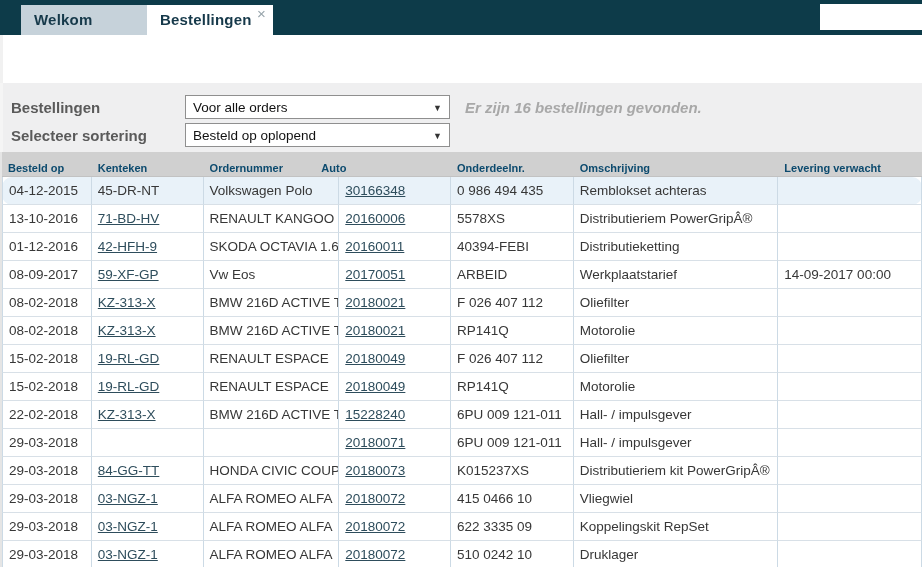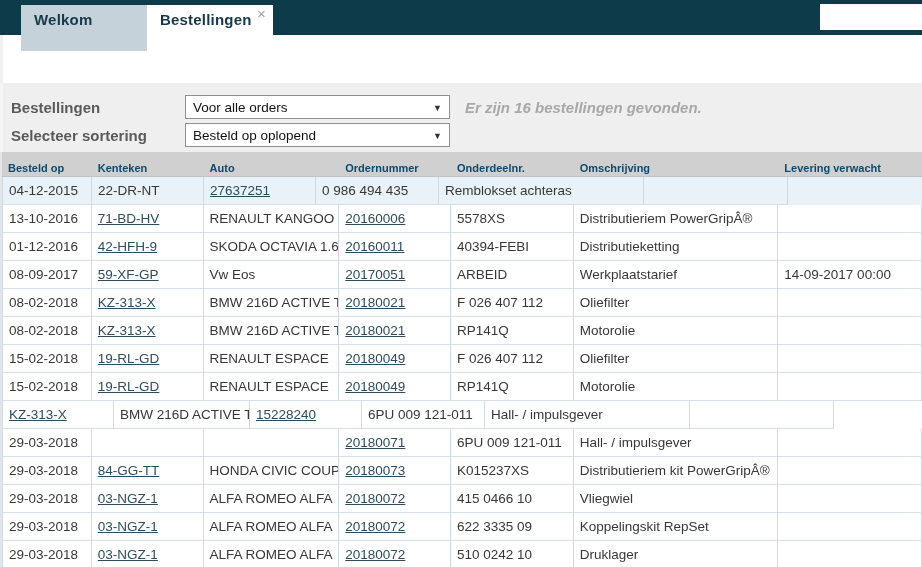--- a/index.html
+++ b/index.html
@@ -2,21 +2,21 @@
 <html><head>
 <meta charset="utf-8">
 <style>
   * { margin:0; padding:0; box-sizing:border-box; }
   html,body { width:922px; height:567px; overflow:hidden;
     font-family:"Liberation Sans","DejaVu Sans",sans-serif; background:#fff; }
 
   
   .topbar { position:relative; height:35px; background:#0d3b49; }
   .tabs { position:absolute; left:21px; top:5px; display:flex; height:30px; }
-  .tab { width:126px; height:46px; line-height:30px; padding-left:13px;
+  .tab { width:126px; height:30px; line-height:30px; padding-left:13px;
     font-size:15px; font-weight:bold; color:#16394a; background:#c6d2da;
     position:relative; cursor:default; letter-spacing:.2px; }
   .tab.active { background:#ffffff; }
   .tab-close { position:absolute; right:7px; top:1px; font-size:15px;
     font-weight:normal; color:#97a4ab; line-height:15px; }
   .search-box { position:absolute; right:0; top:4px; width:102px; height:26px;
     background:#fff; border:none; outline:none; padding:0 6px; font-size:13px; }
 
   .gap { height:48px; background:#fff; border-left:3px solid #f1f1f1; }
 
@@ -30,21 +30,21 @@
     color:#111; position:relative;text-align:center; }
   .select .arrow { position:absolute; right:7px; top:7px; font-size:9px; color:#333; }
   .result-text { position:absolute; left:462px; top:16px; font-size:15px;
     font-style:italic; font-weight:bold; color:#a8a8a8; }
 
   
   .table { width:922px; border-left:2px solid #e5e5e5; }
   .thead { display:flex; height:25px; background:#d0d0d0; border-bottom:1px solid #c2c2c2; }
   .th { font-size:11px; font-weight:bold; color:#0c4a6e; line-height:25px;
     padding:4px 6px; white-space:nowrap; overflow:hidden; }
-  .trow { display:flex; height:28px; background:#fff; }
+  .trow { display:flex; height:28px; background:#fff;border-radius:10px; }
   .trow.hl { background:#e9f2f9; }
   .cell { font-size:13.5px; color:#373737; line-height:27px; padding:0 6px;
     white-space:nowrap; overflow:hidden; border-right:1px solid #ccdae5;
     border-bottom:1px solid #d8e0e7; }
   .cell:first-child { border-left:1px solid #ccdae5; }
   .link { color:#2e4d5c; text-decoration:underline; cursor:pointer; }
 
   .c0 { width:90px; }  .c1 { width:112px; } .c2 { width:136px; }
   .c3 { width:112px; } .c4 { width:123px; } .c5 { width:205px; }
   .c6 { width:144px; }
@@ -85,31 +85,32 @@
       <span class="arrow">▼</span>
     </div>
   </div>
   <div class="result-text">Er zijn 16 bestellingen gevonden.</div>
 </div>
 
 <div class="table">
   <div class="thead" id="thead">
       <div class="th c0">Besteld op</div>
       <div class="th c1">Kenteken</div>
+      <div class="th c3">Ordernummer</div>
       <div class="th c2">Auto</div>
-      <div class="th c3">Ordernummer</div>
       <div class="th c4">Onderdeelnr.</div>
       <div class="th c5">Omschrijving</div>
       <div class="th c6">Levering verwacht</div>
     </div>
   <div id="tbody">
       <div class="trow hl">
         <div class="cell c0">04-12-2015</div>
-        <div class="cell c1">22-DR-NT</div>
-        <div class="cell c3"><span class="link">27637251</span></div>
+        <div class="cell c1">45-DR-NT</div>
+        <div class="cell c2">Volkswagen Polo</div>
+        <div class="cell c3"><span class="link">30166348</span></div>
         <div class="cell c4">0 986 494 435</div>
         <div class="cell c5">Remblokset achteras</div>
         <div class="cell c6"></div>
       </div>
       <div class="trow">
         <div class="cell c0">13-10-2016</div>
         <div class="cell c1"><span class="link">71-BD-HV</span></div>
         <div class="cell c2">RENAULT KANGOO</div>
         <div class="cell c3"><span class="link">20160006</span></div>
         <div class="cell c4">5578XS</div>
@@ -164,20 +165,21 @@
       <div class="trow">
         <div class="cell c0">15-02-2018</div>
         <div class="cell c1"><span class="link">19-RL-GD</span></div>
         <div class="cell c2">RENAULT ESPACE</div>
         <div class="cell c3"><span class="link">20180049</span></div>
         <div class="cell c4">RP141Q</div>
         <div class="cell c5">Motorolie</div>
         <div class="cell c6"></div>
       </div>
       <div class="trow">
+        <div class="cell c0">22-02-2018</div>
         <div class="cell c1"><span class="link">KZ-313-X</span></div>
         <div class="cell c2">BMW 216D ACTIVE T</div>
         <div class="cell c3"><span class="link">15228240</span></div>
         <div class="cell c4">6PU 009 121-011</div>
         <div class="cell c5">Hall- / impulsgever</div>
         <div class="cell c6"></div>
       </div>
       <div class="trow">
         <div class="cell c0">29-03-2018</div>
         <div class="cell c1"></div>

